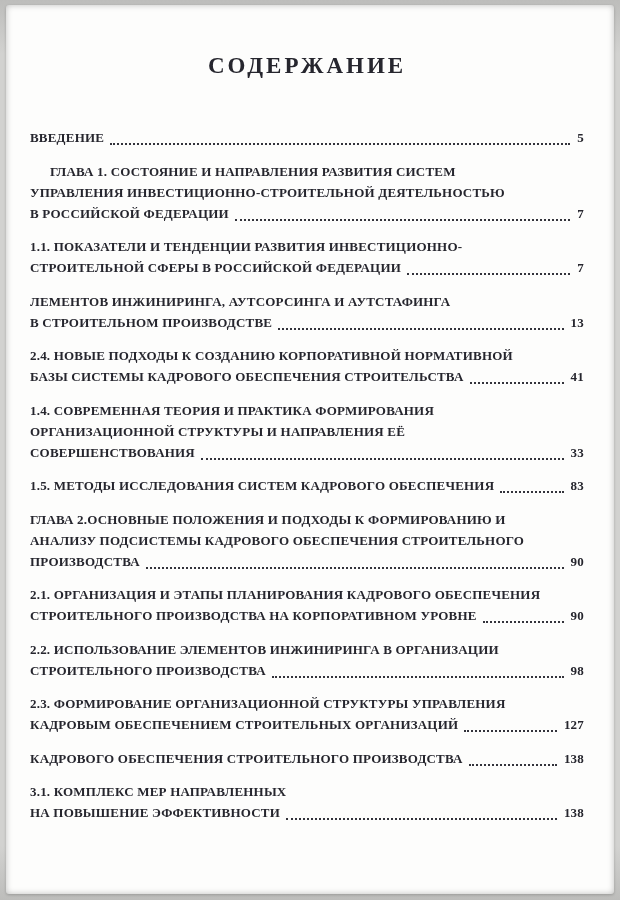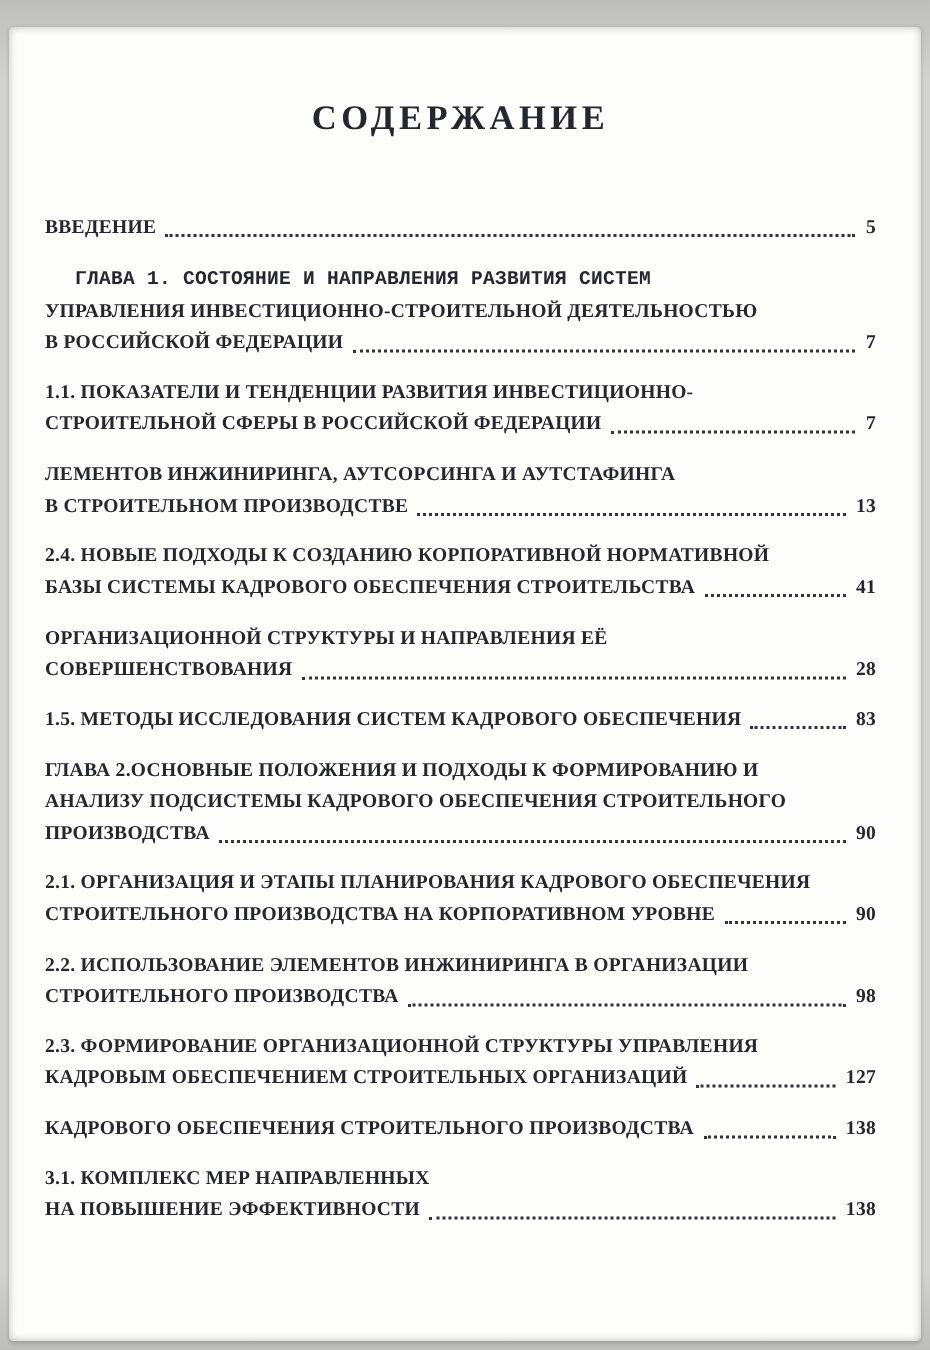--- a/index.html
+++ b/index.html
@@ -19,40 +19,39 @@
   }
   .sheet {
     position: absolute;
     top: 5px; left: 6px; right: 6px; bottom: 6px;
     background: #fdfdfc;
     border-radius: 3px;
     box-shadow: 0 0 6px rgba(0,0,0,0.25) inset, 0 1px 3px rgba(0,0,0,0.2);
     padding: 38px 30px 20px 24px;
     box-sizing: border-box;
     color: #26262e;
-    margin-top: 13px;
   }
   .title {
     text-align: center;
     font-size: 23px;
     font-weight: bold;
     letter-spacing: 3px;
     margin: 10px 0 48px 0;
   }
   .toc {
     font-size: 13px;
     font-weight: bold;
     letter-spacing: 0.2px;
     line-height: 21px;
   }
   .entry {
     margin-bottom: 12.5px;
   }
   .line { display: block; }
-  .line.indent .txt { padding-left: 20px; font-family: Liberation Mono, monospace; }
+  .line.indent .txt { padding-left: 20px; }
   .line.last {
     display: flex;
     align-items: flex-end;
   }
   .txt { white-space: nowrap; }
   .leader {
     flex: 1 1 auto;
     min-width: 14px;
     border-bottom: 2px dotted #33333b;
     margin: 0 0 3px 6px;
@@ -103,25 +102,26 @@
         </div>
         <div class="entry">
           <div class="line"><span class="txt">2.4. НОВЫЕ ПОДХОДЫ К СОЗДАНИЮ КОРПОРАТИВНОЙ НОРМАТИВНОЙ</span></div>
           <div class="line last">
             <span class="txt">БАЗЫ СИСТЕМЫ КАДРОВОГО ОБЕСПЕЧЕНИЯ СТРОИТЕЛЬСТВА</span>
             <span class="leader"></span>
             <span class="pg">41</span>
           </div>
         </div>
         <div class="entry">
+          <div class="line"><span class="txt">1.4. СОВРЕМЕННАЯ ТЕОРИЯ И ПРАКТИКА ФОРМИРОВАНИЯ</span></div>
           <div class="line"><span class="txt">ОРГАНИЗАЦИОННОЙ СТРУКТУРЫ И НАПРАВЛЕНИЯ ЕЁ</span></div>
           <div class="line last">
             <span class="txt">СОВЕРШЕНСТВОВАНИЯ</span>
             <span class="leader"></span>
-            <span class="pg">28</span>
+            <span class="pg">33</span>
           </div>
         </div>
         <div class="entry">
           <div class="line last">
             <span class="txt">1.5. МЕТОДЫ ИССЛЕДОВАНИЯ СИСТЕМ КАДРОВОГО ОБЕСПЕЧЕНИЯ</span>
             <span class="leader"></span>
             <span class="pg">83</span>
           </div>
         </div>
         <div class="entry">

